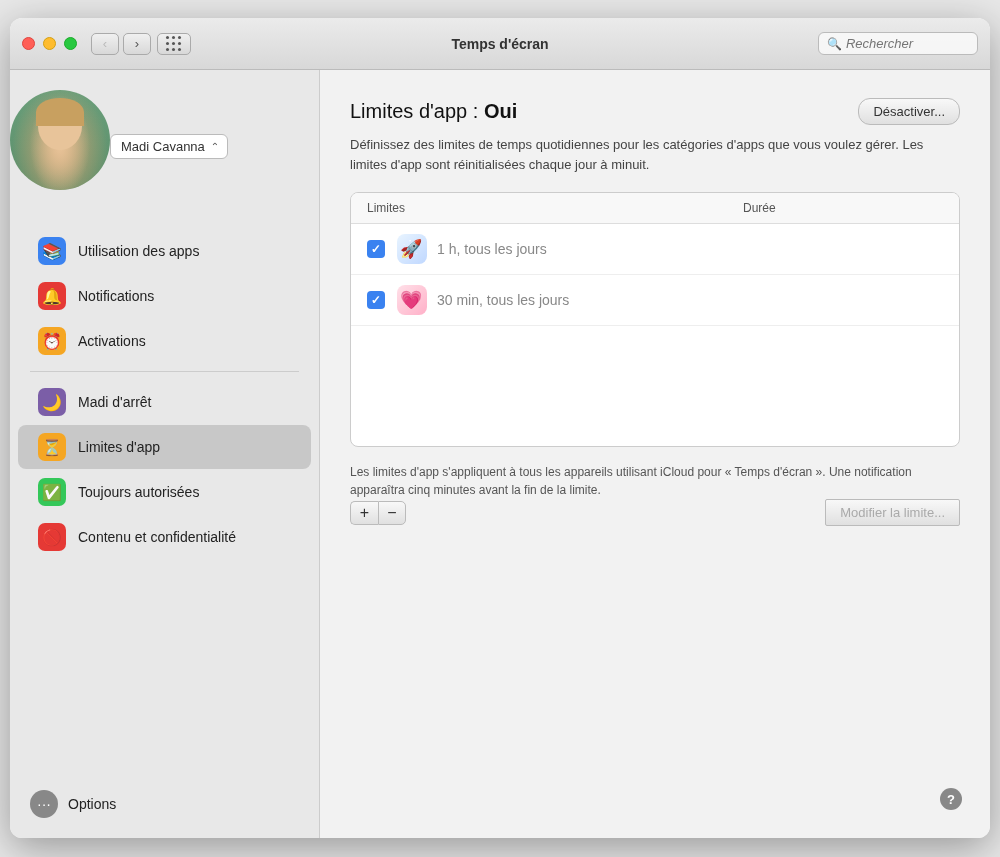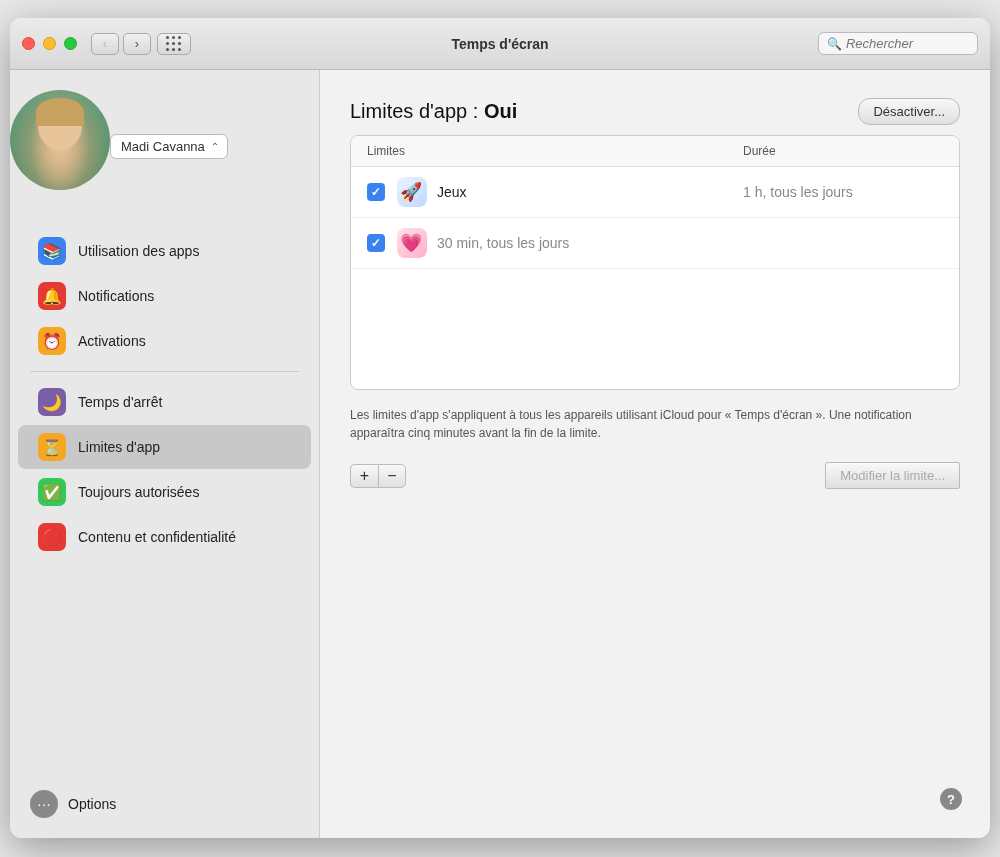--- a/index.html
+++ b/index.html
@@ -408,21 +408,21 @@
     }
 
     .table-empty {
       height: 120px;
     }
 
     .footer-text {
       font-size: 12px;
       color: #555;
       line-height: 1.5;
-      margin-bottom: 20px;
+      margin-bottom: 0;
       max-width: 580px;
     }
 
     .action-buttons {
       display: flex;
       align-items: center;
       justify-content: space-between;
     }
 
     .add-remove-btns {
@@ -544,21 +544,21 @@
           </div>
           <span class="sidebar-label">Activations</span>
         </div>
 
         <div class="divider"></div>
 
         <div class="sidebar-item">
           <div class="sidebar-icon icon-purple">
             <span>🌙</span>
           </div>
-          <span class="sidebar-label">Temps d'arrêt</span>
+          <span class="sidebar-label">Madi d'arrêt</span>
         </div>
         <div class="sidebar-item active">
           <div class="sidebar-icon icon-orange">
             <span>⏳</span>
           </div>
           <span class="sidebar-label">Limites d'app</span>
         </div>
         <div class="sidebar-item">
           <div class="sidebar-icon icon-green">
             <span>✅</span>
@@ -582,35 +582,35 @@
     </div>
 
     <div class="content" style="position:relative;">
       <div class="content-header">
         <h2 class="content-title">
           <span>Limites d'app : </span><strong>Oui</strong>
         </h2>
         <button class="deactivate-btn">Désactiver...</button>
       </div>
 
+      <p class="content-description">Définissez des limites de temps quotidiennes pour les catégories d'apps que vous voulez gérer. Les limites d'app sont réinitialisées chaque jour à minuit.</p>
 
       <div class="limits-table">
         <div class="table-header">
           <span class="col-limits">Limites</span>
           <span class="col-duration">Durée</span>
         </div>
 
         <div class="table-row">
           <div class="row-check">
             <span class="check-mark">✓</span>
           </div>
           <div class="row-app-icon icon-games">
             <span>🚀</span>
           </div>
-          <span class="row-name">Jeux</span>
           <span class="row-duration">1 h, tous les jours</span>
         </div>
 
         <div class="table-row">
           <div class="row-check">
             <span class="check-mark">✓</span>
           </div>
           <div class="row-app-icon icon-social">
             <span>💗</span>
           </div>

